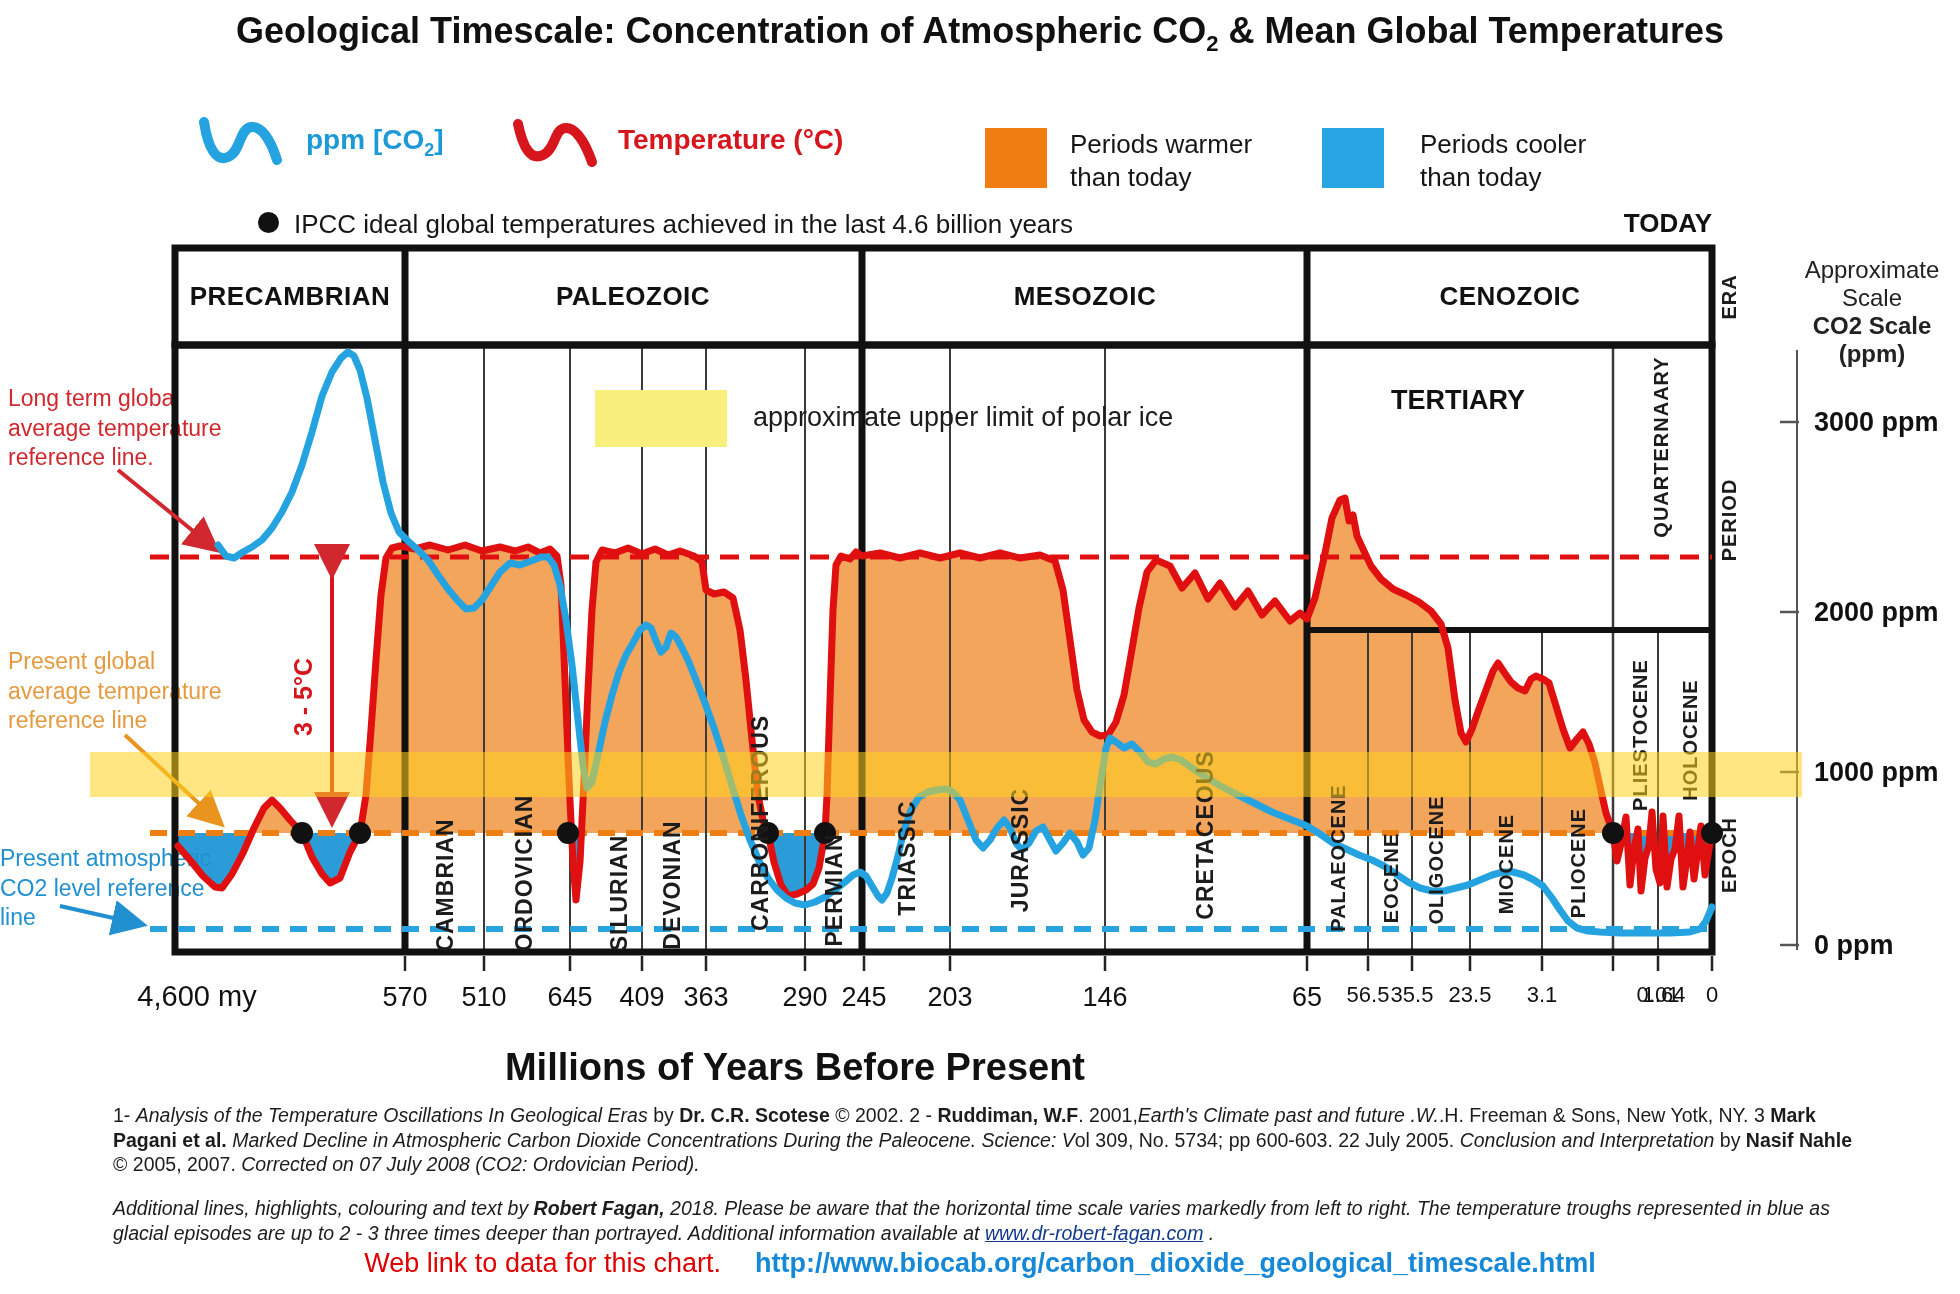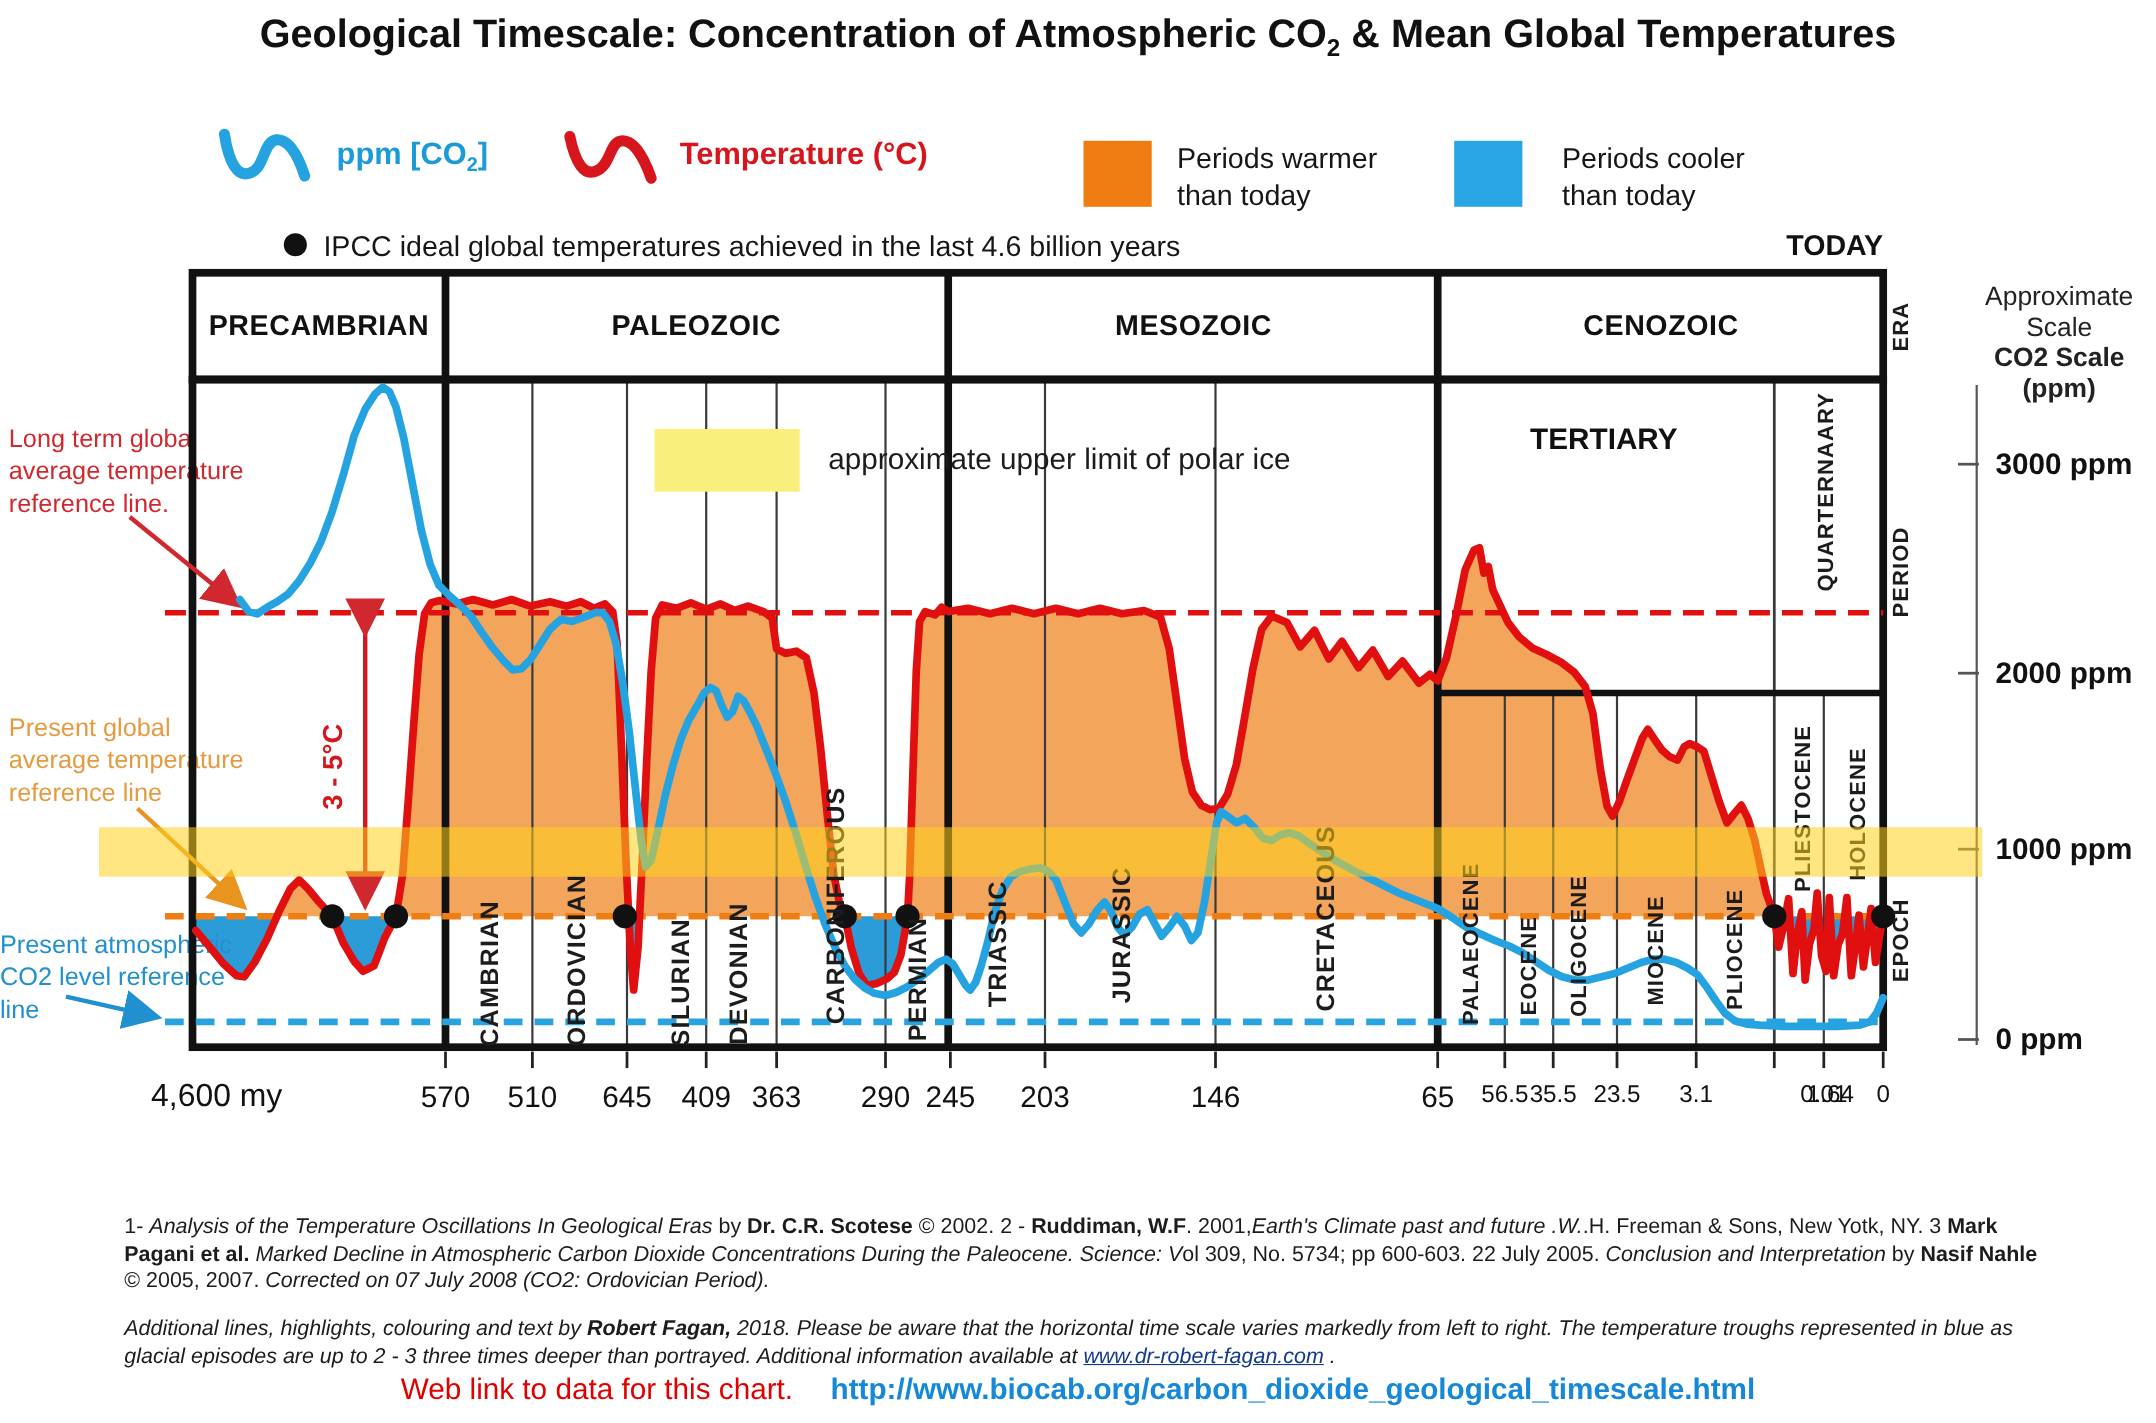--- a/index.html
+++ b/index.html
@@ -204,20 +204,21 @@
 
   <div id="scale-head" class="abs" style="left:1782px;top:256px;">
     <div>Approximate</div>
     <div>Scale</div>
     <div style="font-weight:bold;">CO2 Scale</div>
     <div style="font-weight:bold;">(ppm)</div>
   </div>
 
   <div id="yellow-band" class="abs" style="left:90px;top:752px;width:1712px;height:45px;"></div>
 
+  <div id="axis-title" class="abs" style="left:295px;top:1046px;width:1000px;">Millions of Years Before Present</div>
 
   <div id="footer-p1" class="abs foot" style="left:113px;top:1103px;width:1748px;"><span>1- </span><span style="font-style: italic;">Analysis of the Temperature Oscillations In Geological Eras</span><span> by </span><span style="font-weight: bold;">Dr. C.R. Scotese</span><span> © 2002. 2 - </span><span style="font-weight: bold;">Ruddiman, W.F</span><span>. 2001,</span><span style="font-style: italic;">Earth's Climate past and future .W.</span><span>.H. Freeman &amp; Sons, New Yotk, NY. 3 </span><span style="font-weight: bold;">Mark Pagani et al.</span><span> </span><span style="font-style: italic;">Marked Decline in Atmospheric Carbon Dioxide Concentrations During the Paleocene. Science: V</span><span>ol 309, No. 5734; pp 600-603. 22 July 2005. </span><span style="font-style: italic;">Conclusion and Interpretation</span><span> by </span><span style="font-weight: bold;">Nasif Nahle</span><span> © 2005, 2007. </span><span style="font-style: italic;">Corrected on 07 July 2008 (CO2: Ordovician Period).</span></div>
   <div id="footer-p2" class="abs foot" style="left:113px;top:1196px;width:1748px;"><span style="font-style: italic;">Additional lines, highlights, colouring and text by </span><span style="font-weight: bold; font-style: italic;">Robert Fagan,</span><span style="font-style: italic;"> 2018.  Please be aware that the horizontal time scale varies markedly from left to right.  The temperature troughs represented in blue as glacial episodes are up to 2 - 3 three times deeper than portrayed. Additional information available at </span><span class="u" style="font-style: italic;">www.dr-robert-fagan.com</span><span style="font-style: italic;"> .</span></div>
 
   <div id="weblink-row" class="abs" style="top:1248px;">
     <span id="weblink-label">Web link to data for this chart.</span><span id="weblink-url">http://www.biocab.org/carbon_dioxide_geological_timescale.html</span>
   </div>
 
 </div>
 

